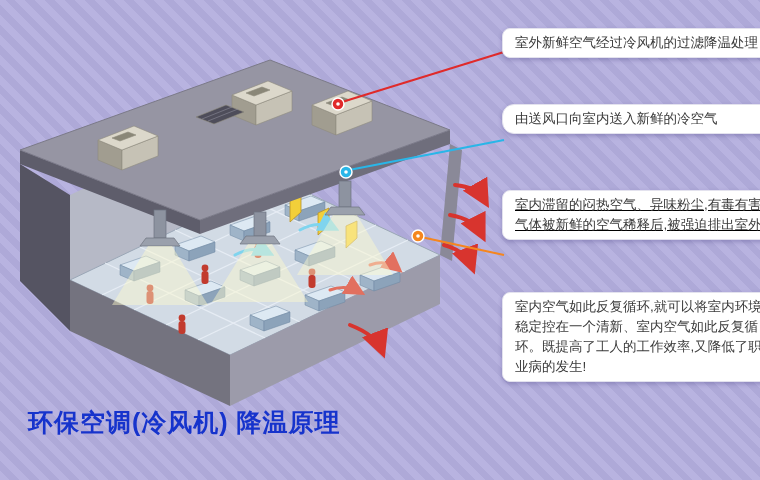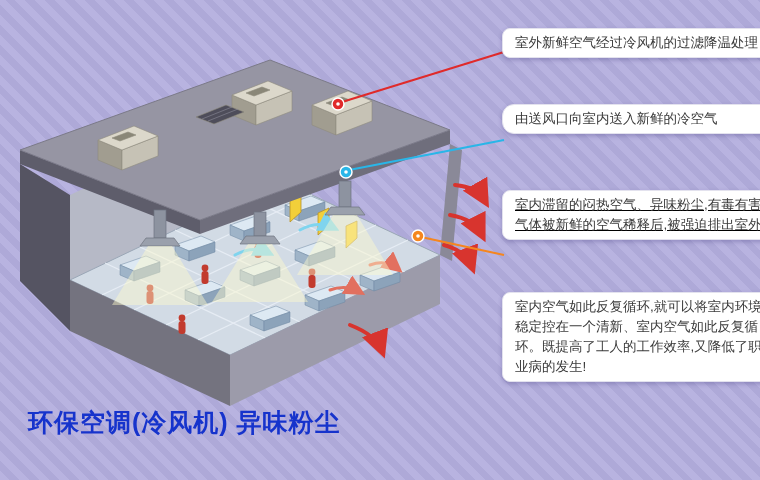--- a/index.html
+++ b/index.html
@@ -229,15 +229,15 @@
   <div class="callout c2">
     <p>由送风口向室内送入新鲜的冷空气</p>
   </div>
   <div class="callout c3">
     <p>室内滞留的闷热空气、异味粉尘,有毒有害气体被新鲜的空气稀释后,被强迫排出室外</p>
   </div>
   <div class="callout c4">
     <p>室内空气如此反复循环,就可以将室内环境稳定控在一个清新、室内空气如此反复循环。既提高了工人的工作效率,又降低了职业病的发生!</p>
   </div>
 
-  <div class="title">环保空调(冷风机) 异味粉尘</div>
+  <div class="title">环保空调(冷风机) 降温原理</div>
 
 </div>
 
 </body></html>

